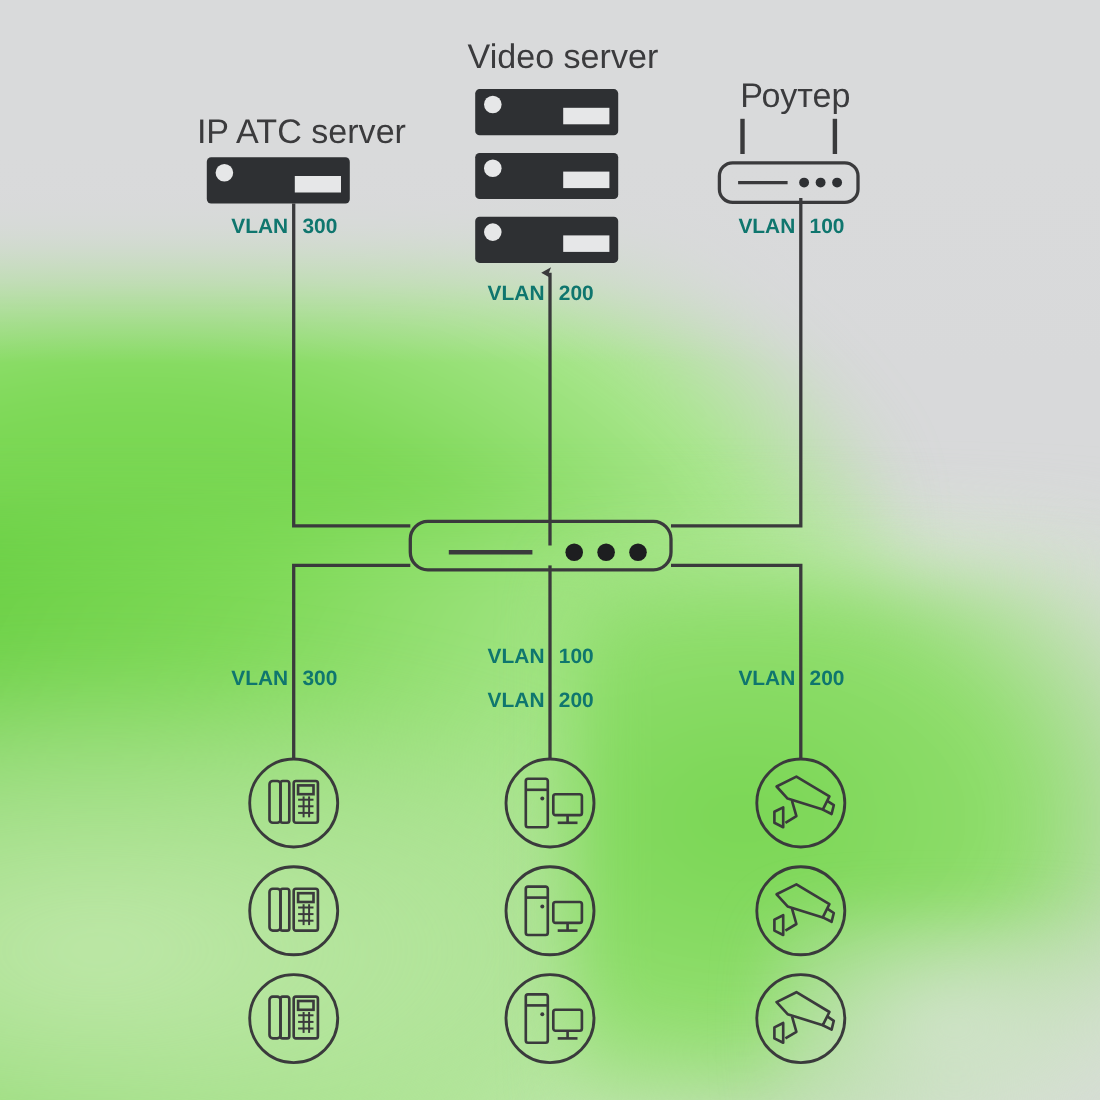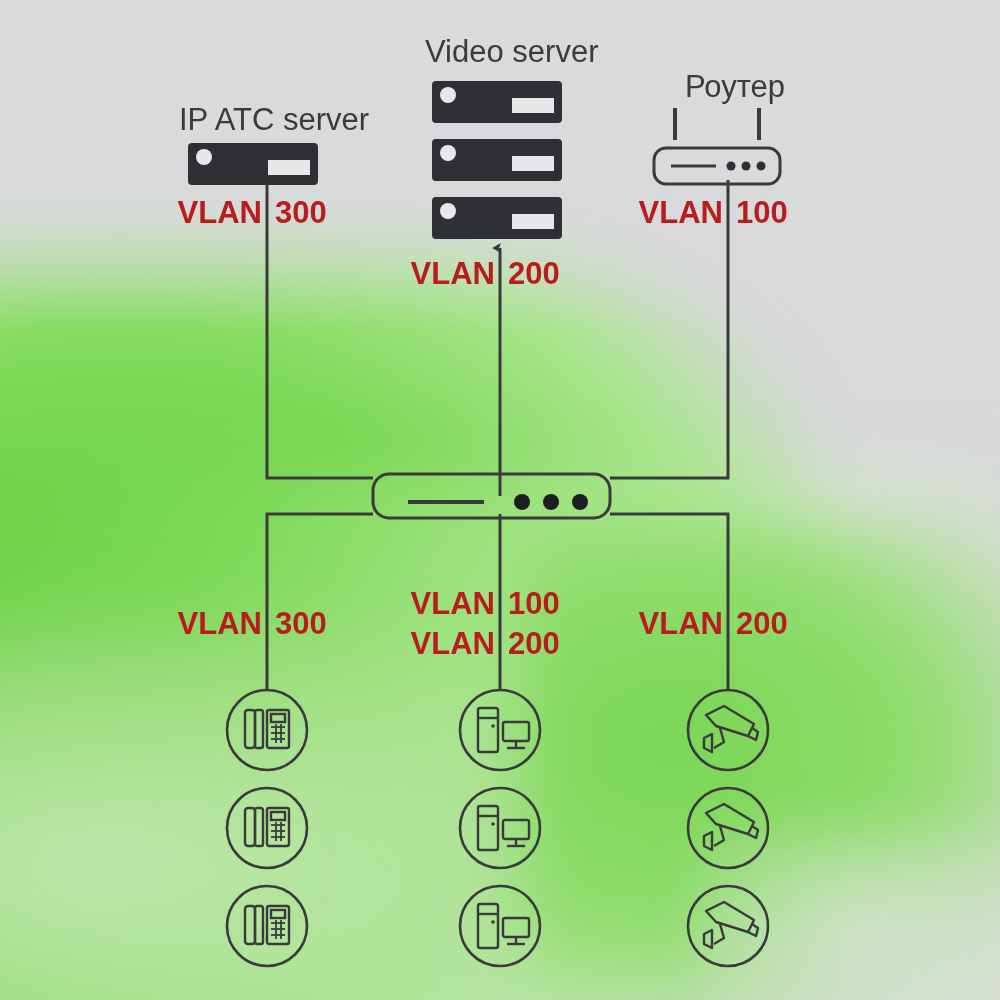--- a/index.html
+++ b/index.html
@@ -91,23 +91,23 @@
     font-family: "Liberation Sans", sans-serif;
     white-space: nowrap;
     line-height: 1;
   }
   .title {
     font-size: 31px;
     font-weight: 400;
     color: #3b3b3d;
   }
   .vlan {
-    font-size: 31px;
+    font-size: 19px;
     font-weight: 700;
-    color: #b91c1c;
+    color: #0f766e;
   }
   .vlan.r { text-align: right; }
 </style>
 </head>
 <body>
 
 <div id="stage">
 
   <div class="bg-layer">
     <div class="blob-a"></div>
@@ -297,21 +297,21 @@
           <path d="M-24 8 L-16 4 L-16 22 L-24 18 Z"></path>
         </g>
       </g>
     </g>
   </svg>
 
   <div class="lbl title" style="left:179px; top:104px;">IP ATC server</div>
 
   <div class="lbl title" style="left:425px; top:36px;">Video server</div>
 
-  <div class="lbl title" style="left:673px; top:71px;margin-left:12px;">Роутер</div>
+  <div class="lbl title" style="left:673px; top:71px;">Роутер</div>
 
   <div class="lbl vlan r" style="left:110px; top:197px; width:152px;">VLAN</div>
   <div class="lbl vlan" style="left:275px; top:197px;">300</div>
 
   <div class="lbl vlan r" style="left:343px; top:258px; width:152px;">VLAN</div>
   <div class="lbl vlan" style="left:508px; top:258px;">200</div>
 
   <div class="lbl vlan r" style="left:571px; top:197px; width:152px;">VLAN</div>
   <div class="lbl vlan" style="left:736px; top:197px;">100</div>
 

